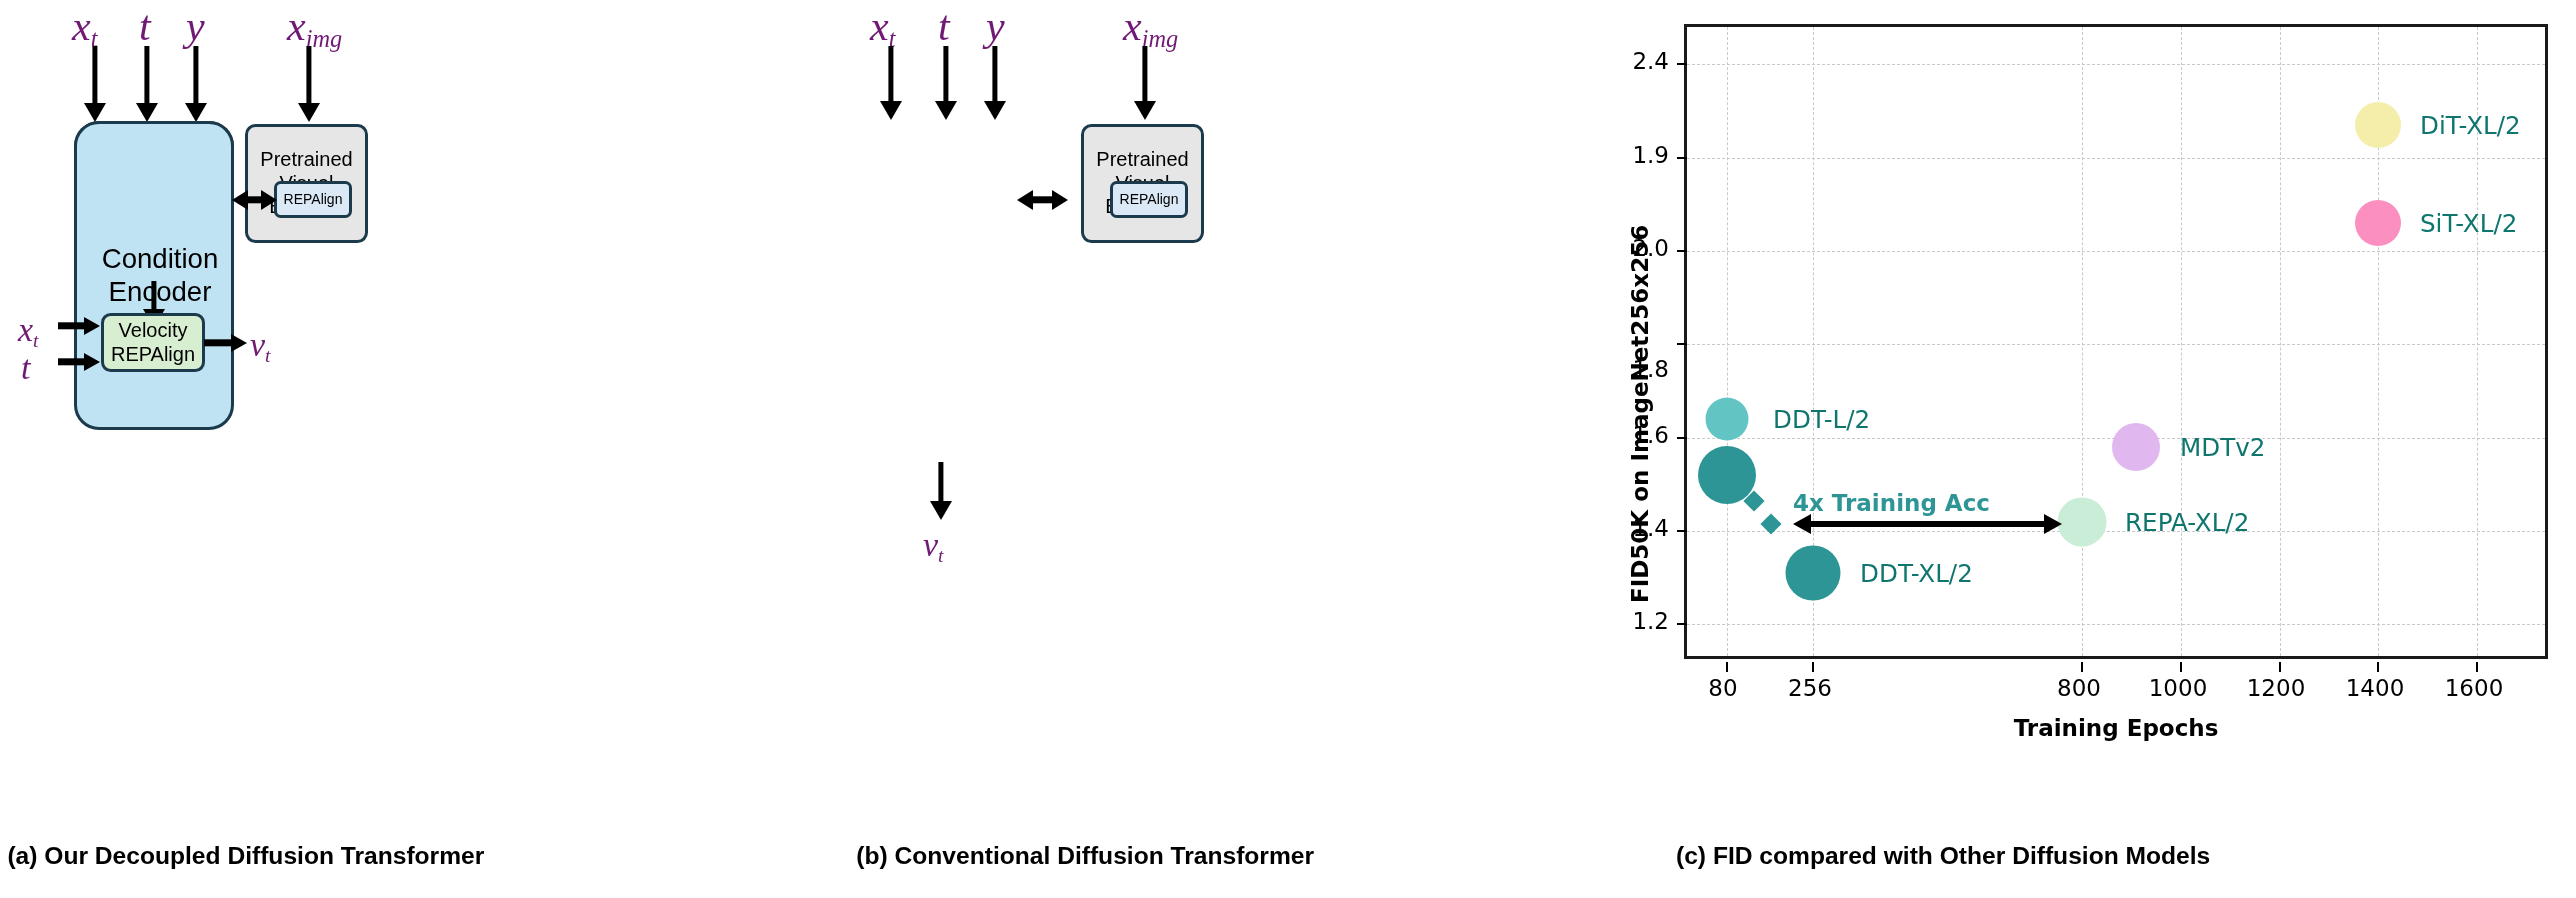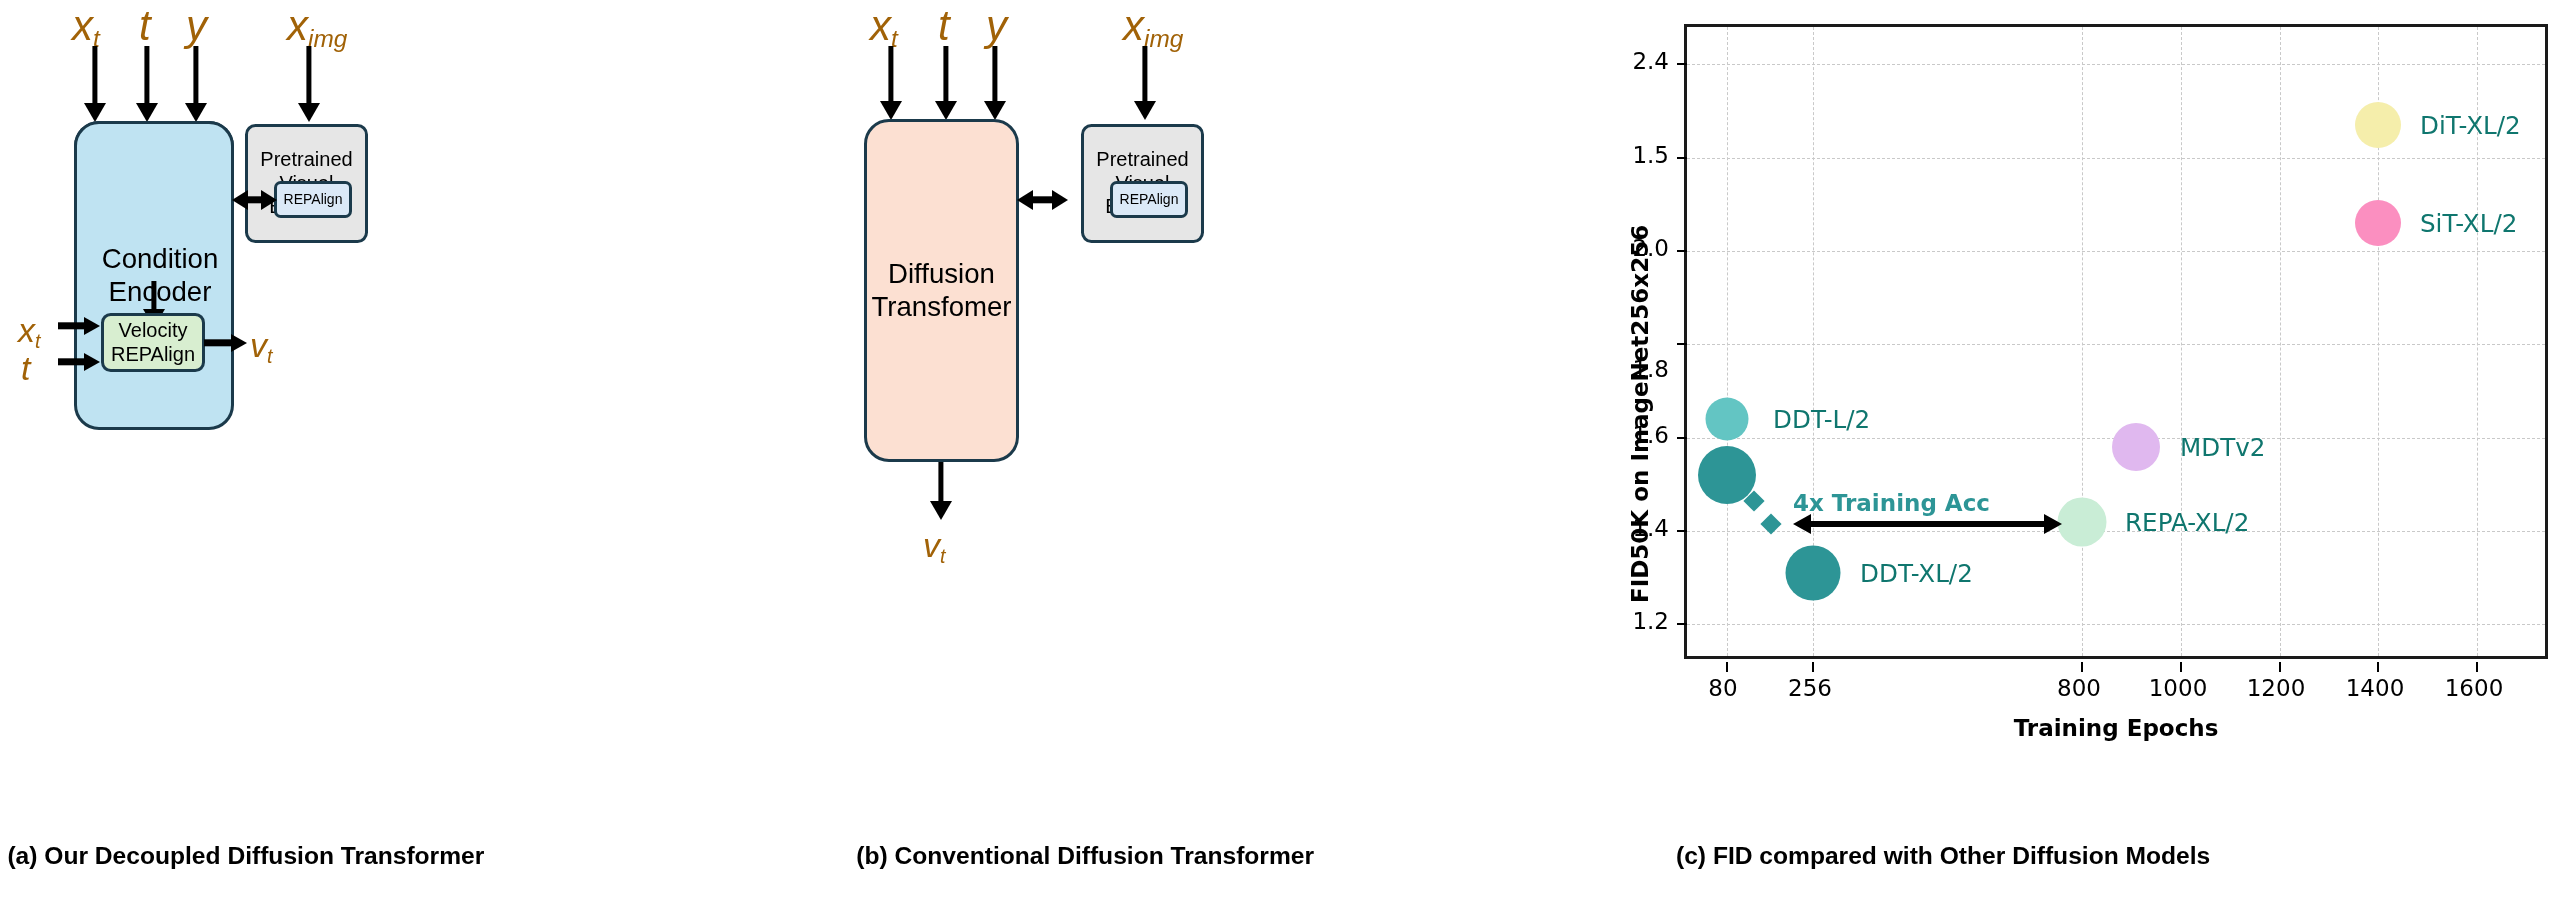--- a/index.html
+++ b/index.html
@@ -34,23 +34,23 @@
     line-height: 1.18;
   }
   .box.blue   { background: #bfe3f2; padding-left: 12px; }
   .box.grey   { background: #e6e6e6; }
   .box.green  { background: #d8eed0; }
   .box.peach  { background: #fce0d2; }
   .box.lightblue { background: #dbe9f7; }
 
   .mathlabel {
     position: absolute;
-    font-family: Liberation Sans, sans-serif;
+    font-family: Liberation Serif, serif;
     font-style: italic;
-    color: #a16207;
+    color: #701a75;
     white-space: nowrap;
   }
   .mathlabel sub {
     font-size: 0.58em;
     font-style: italic;
     vertical-align: baseline;
     position: relative;
     top: 0.30em;
   }
 
@@ -343,24 +343,20 @@
     </div>
     <div class="arrow-v" style="left:150px; top:46px; width:22.3px; height:74px;">
       <div class="shaft" style="height:55px;"></div>
       <div class="head" style="top:55px;"></div>
     </div>
     <div class="arrow-v" style="left:300px; top:46px; width:22.3px; height:74px;">
       <div class="shaft" style="height:55px;"></div>
       <div class="head" style="top:55px;"></div>
     </div>
 
-    <div class="box peach" style="left:30px; top:119px; width:155px; height:343px; border-radius:25px; flex-direction:column; font-size:27.6px;">
-      <span>Diffusion</span>
-      <span>Transfomer</span>
-    </div>
 
     <div class="box grey" style="left:247px; top:124px; width:123px; height:119px; border-radius:10.4px; flex-direction:column; font-size:20px;">
       <span>Pretrained</span>
       <span>Visual</span>
       <span>Encoder</span>
     </div>
 
     <div class="box lightblue" style="left:276px; top:181px; width:78px; height:37px; border-radius:6.7px; font-size:14px;">
       <span>REPAlign</span>
     </div>
@@ -439,21 +435,21 @@
     <div class="axis-title-y" style="left:25px; top:603px;">FID50K on ImageNet256x256</div>
 
     <div class="axis-title-x" style="left:514px; top:715px;">Training Epochs</div>
 
     <div class="caption" style="left:74px; top:842px;">(c) FID compared with Other Diffusion Models</div>
   <div class="ytick-label" style="top: 621px; right: 907px;">1.2</div>
       <div class="ytick-label" style="top: 528px; right: 907px;">1.4</div>
       <div class="ytick-label" style="top: 435px; right: 907px;">1.6</div>
       <div class="ytick-label" style="top: 341px; right: 907px; margin-top: 28px;">1.8</div>
       <div class="ytick-label" style="top: 248px; right: 907px;">2.0</div>
-      <div class="ytick-label" style="top: 155px; right: 907px;">1.5</div>
+      <div class="ytick-label" style="top: 155px; right: 907px;">1.9</div>
       <div class="ytick-label" style="top: 61px; right: 907px;">2.4</div>
       <div class="xtick-label" style="left: 121px; top: 675px;">80</div>
       <div class="xtick-label" style="left: 208px; top: 675px;">256</div>
       <div class="xtick-label" style="left: 477px; top: 675px;">800</div>
       <div class="xtick-label" style="left: 576px; top: 675px;">1000</div>
       <div class="xtick-label" style="left: 674px; top: 675px;">1200</div>
       <div class="xtick-label" style="left: 773px; top: 675px;">1400</div>
       <div class="xtick-label" style="left: 872px; top: 675px;">1600</div>
     </div>
 

